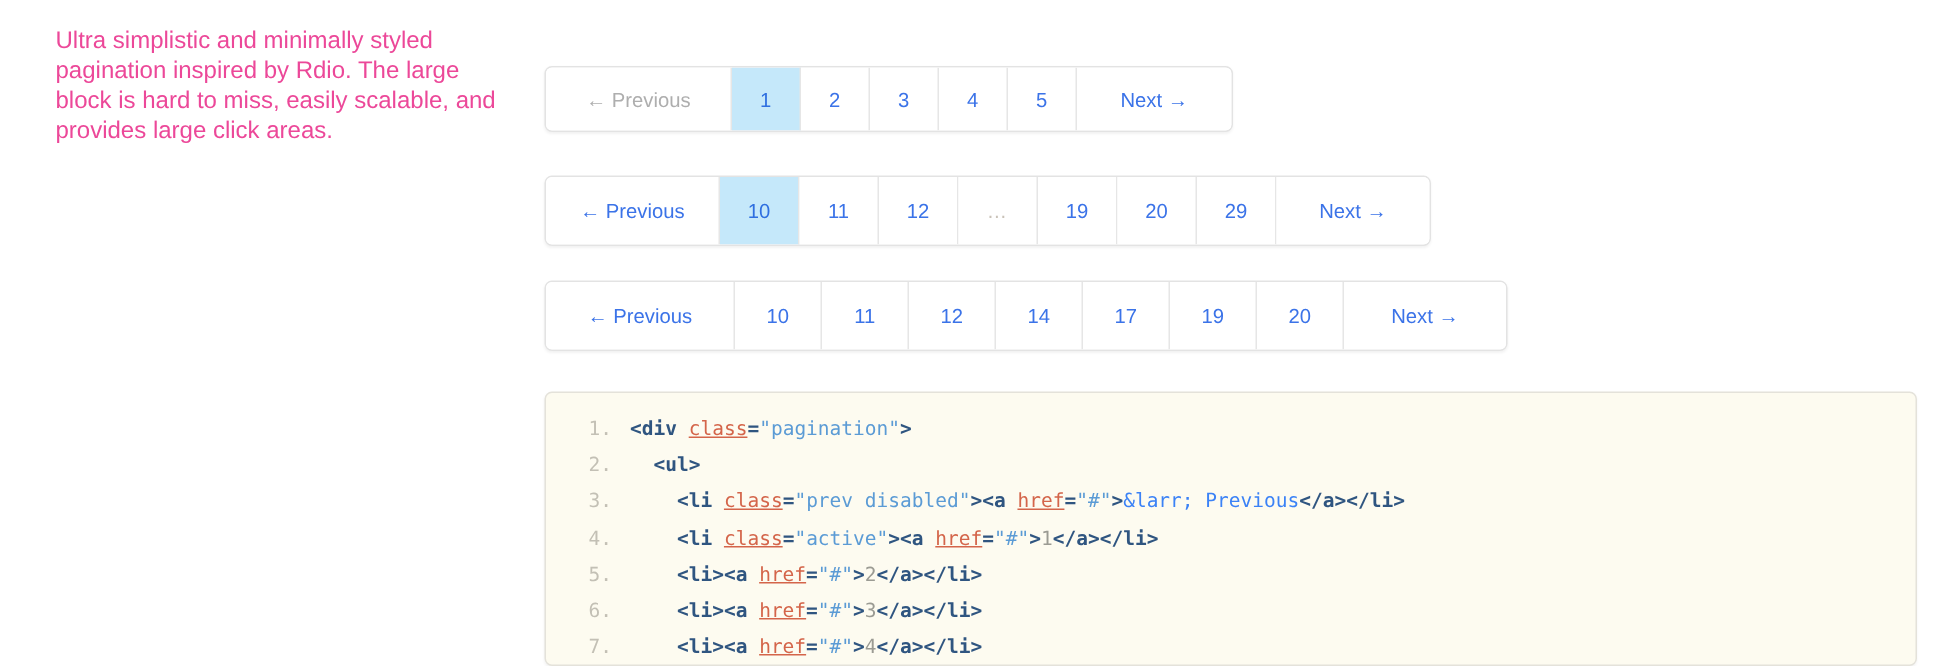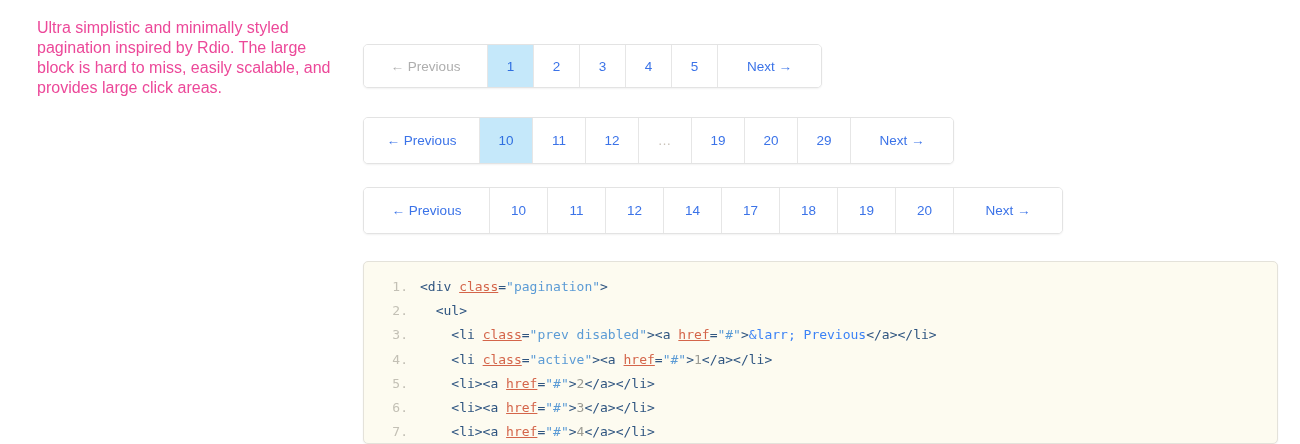--- a/index.html
+++ b/index.html
@@ -121,21 +121,21 @@
   .line-no {
     width: 56px;
     min-width: 56px;
     text-align: right;
     padding-right: 12px;
     box-sizing: border-box;
     color: #c3c0b5;
   }
   .code-text { color: #2f5580; }
 
-  .tok-tag   { color: #2f5580; }
+  .tok-tag   { color: #2f5580; font-weight: bold; }
   .tok-attr  { color: #d4654a; text-decoration: underline; }
   .tok-val   { color: #5b9bd5; }
   .tok-txt   { color: #3b82f6; }
   .tok-num   { color: #9b9b93; }
 </style>
 </head>
 <body>
 
 <div id="intro">
   <p>Ultra simplistic and minimally styled pagination inspired by Rdio. The large block is hard to miss, easily scalable, and provides large click areas.</p>
@@ -161,21 +161,20 @@
     <a class="pg-item pg-num">29</a>
     <a class="pg-item pg-next">Next →</a>
   </div>
 <div class="pagination" id="pagination-row-2">
     <a class="pg-item pg-prev">← Previous</a>
     <a class="pg-item pg-num">10</a>
     <a class="pg-item pg-num">11</a>
     <a class="pg-item pg-num">12</a>
     <a class="pg-item pg-num">14</a>
     <a class="pg-item pg-num">17</a>
-    <a class="pg-item pg-num">18</a>
     <a class="pg-item pg-num">19</a>
     <a class="pg-item pg-num">20</a>
     <a class="pg-item pg-next">Next →</a>
   </div>
 
 <div id="code-block">
     <div class="code-line"><span class="line-no">1.</span><span class="code-text"><span class="tok-tag">&lt;div </span><span class="tok-attr">class</span><span class="tok-tag">=</span><span class="tok-val">"pagination"</span><span class="tok-tag">&gt;</span></span></div>
     <div class="code-line"><span class="line-no">2.</span><span class="code-text"><span class="tok-tag">  &lt;ul&gt;</span></span></div>
     <div class="code-line"><span class="line-no">3.</span><span class="code-text"><span class="tok-tag">    &lt;li </span><span class="tok-attr">class</span><span class="tok-tag">=</span><span class="tok-val">"prev disabled"</span><span class="tok-tag">&gt;&lt;a </span><span class="tok-attr">href</span><span class="tok-tag">=</span><span class="tok-val">"#"</span><span class="tok-tag">&gt;</span><span class="tok-txt">&amp;larr; Previous</span><span class="tok-tag">&lt;/a&gt;&lt;/li&gt;</span></span></div>
     <div class="code-line"><span class="line-no">4.</span><span class="code-text"><span class="tok-tag">    &lt;li </span><span class="tok-attr">class</span><span class="tok-tag">=</span><span class="tok-val">"active"</span><span class="tok-tag">&gt;&lt;a </span><span class="tok-attr">href</span><span class="tok-tag">=</span><span class="tok-val">"#"</span><span class="tok-tag">&gt;</span><span class="tok-num">1</span><span class="tok-tag">&lt;/a&gt;&lt;/li&gt;</span></span></div>

